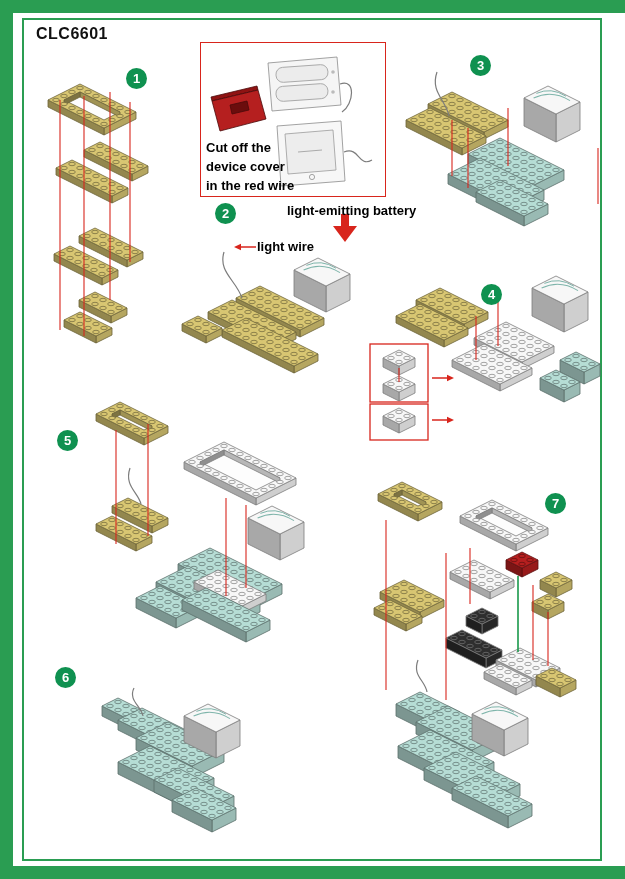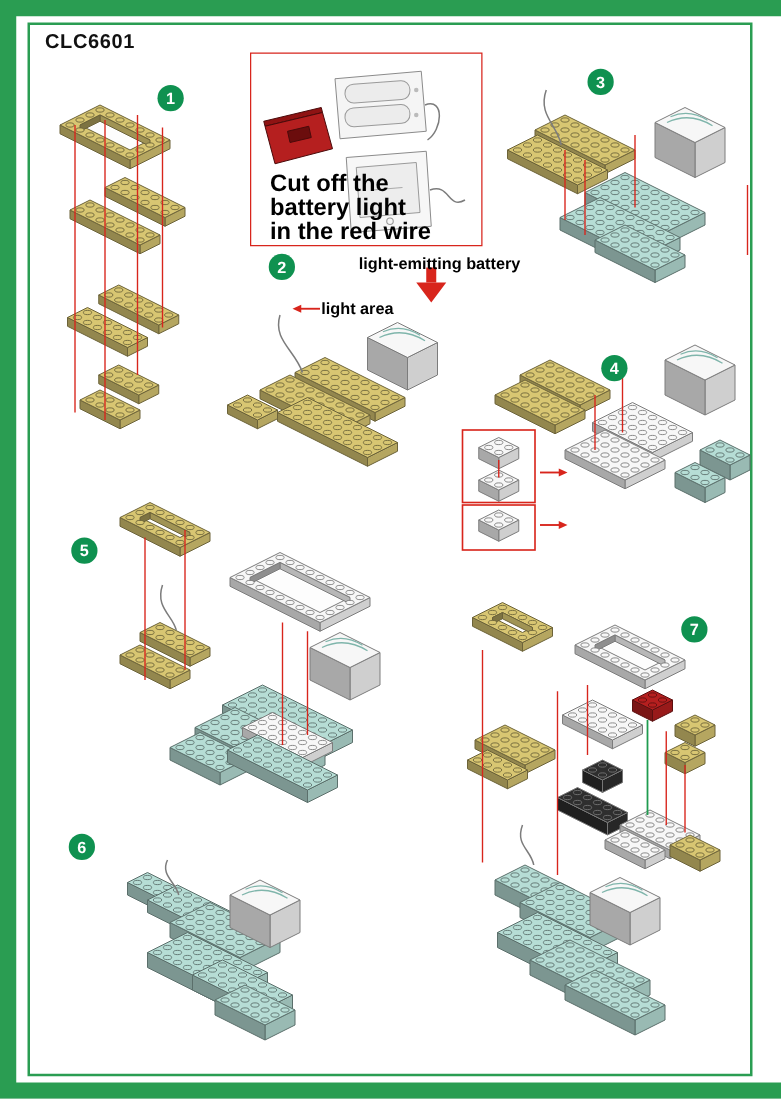--- a/index.html
+++ b/index.html
@@ -4,21 +4,21 @@
 <style>
   html,body{margin:0;padding:0;background:#e8e8e8;}
   .page{position:relative;width:625px;height:879px;background:#2a9d52;font-family:"Liberation Sans",sans-serif;overflow:hidden;padding-left:17px;}
   .sheet{position:absolute;left:13px;top:13px;right:13px;bottom:13px;background:#ffffff;}
   .frame{position:absolute;left:22px;top:18px;width:580px;height:843px;border:2px solid #2a9d52;box-sizing:border-box;}
   #diagram{position:absolute;left:0;top:0;z-index:1;}
   .title{position:absolute;left:36px;top:25px;font-size:16px;font-weight:bold;color:#111;z-index:2;letter-spacing:0.5px;}
   .step-badge{position:absolute;width:21px;height:21px;border-radius:50%;background:#0f9150;color:#fff;
     font-size:13px;font-weight:bold;display:flex;align-items:center;justify-content:center;z-index:3;}
   .note-box{position:absolute;left:200px;top:42px;width:186px;height:155px;border:1.5px solid #d8251c;box-sizing:border-box;z-index:2;background:transparent;}
-  .note-text{position:absolute;left:15px;top:95px;font-size:19px;font-weight:bold;line-height:19px;color:#000;}
+  .note-text{position:absolute;left:5px;top:95px;font-size:13px;font-weight:bold;line-height:19px;color:#000;}
   .label{position:absolute;font-size:13px;font-weight:bold;color:#000;z-index:2;white-space:nowrap;}
 </style>
 </head>
 <body>
 
 <div class="page">
   <div class="sheet"></div>
   <div class="frame"></div>
 
   <svg id="diagram" width="625" height="879">
@@ -1377,27 +1377,27 @@
       <circle cx="312" cy="177" r="2.6" fill="none" stroke="#9a9a9a" stroke-width="0.9"></circle>
       <line x1="298" y1="152" x2="322" y2="150" stroke="#aaaaaa" stroke-width="1"></line>
       <path d="M 344,152 C 360,146 358,168 372,160" fill="none" stroke="#7c7c7c" stroke-width="1.2"></path>
     </svg>
 
   <div class="title">CLC6601</div>
 
   <div class="note-box">
     <div class="note-text">
       <div>Cut off the</div>
-      <div>battery light</div>
+      <div>device cover</div>
       <div>in the red wire</div>
     </div>
   </div>
 
   <div class="label" style="left:287px;top:203px">light-emitting battery</div>
-  <div class="label" style="left:257px;top:239px">light area</div>
+  <div class="label" style="left:257px;top:239px">light wire</div>
 
   <div class="step-badge" style="left:126px;top:68px">1</div>
   <div class="step-badge" style="left:215px;top:203px">2</div>
   <div class="step-badge" style="left:470px;top:55px">3</div>
   <div class="step-badge" style="left:481px;top:284px">4</div>
   <div class="step-badge" style="left:57px;top:430px">5</div>
   <div class="step-badge" style="left:55px;top:667px">6</div>
   <div class="step-badge" style="left:545px;top:493px">7</div>
 </div>
 

